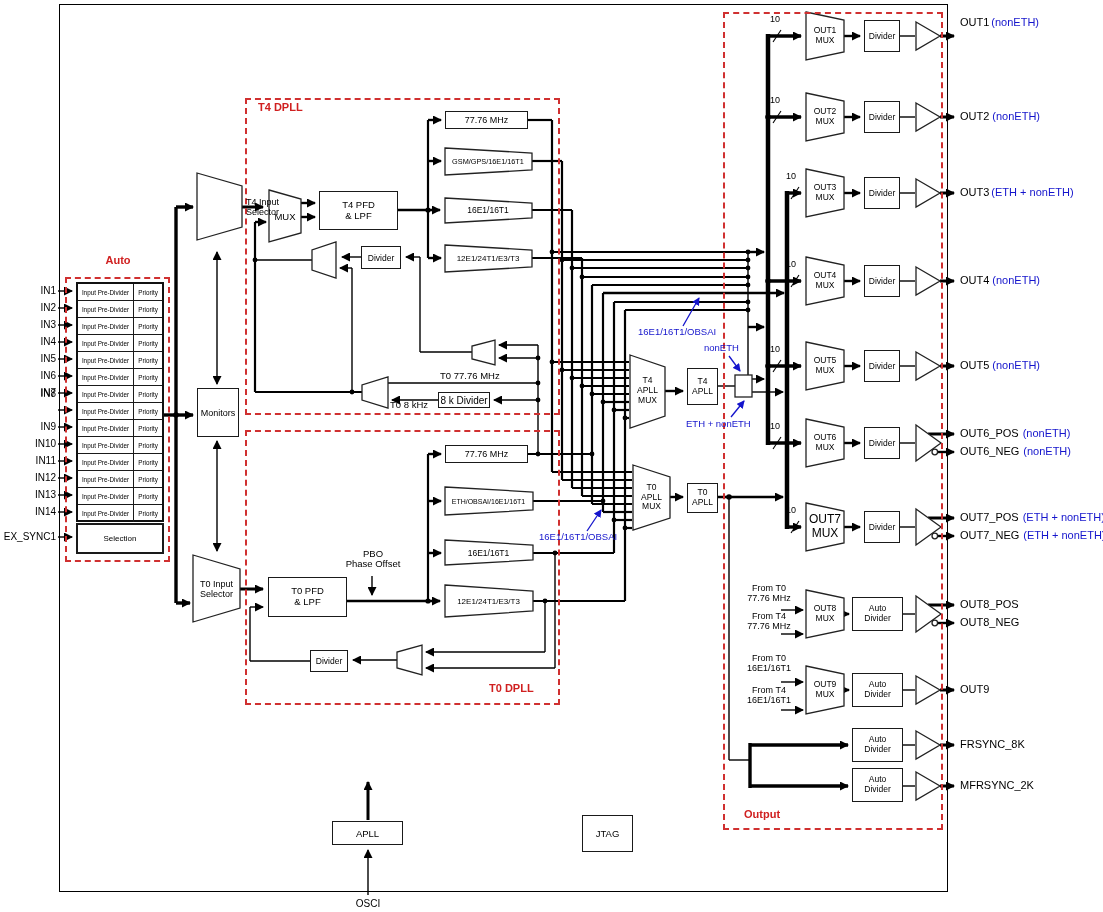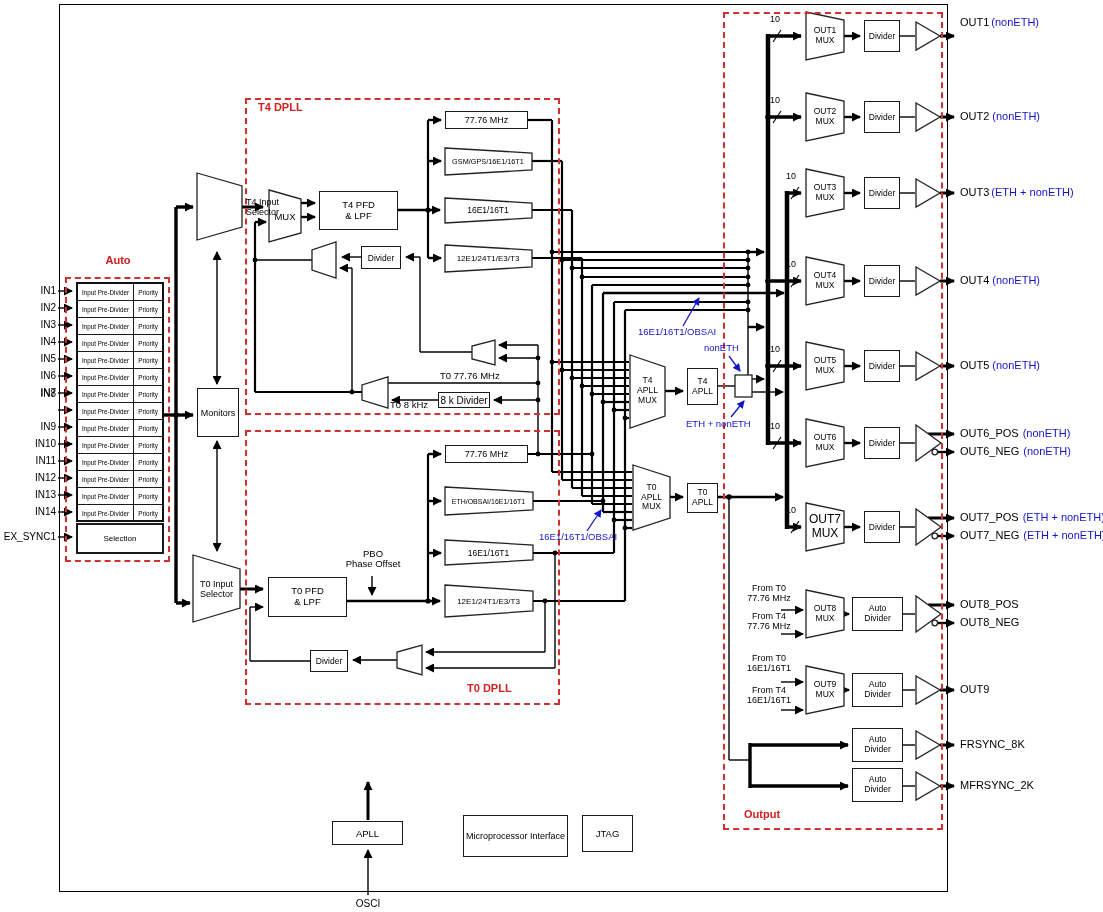--- a/index.html
+++ b/index.html
@@ -340,21 +340,21 @@
     </g>
   </svg>
 
   <div class="rbox" style="left:65px;top:277px;width:105px;height:285px;"></div>
   <div class="rbox" style="left:245px;top:98px;width:315px;height:317px;"></div>
   <div class="rbox" style="left:245px;top:430px;width:315px;height:275px;"></div>
   <div class="rbox" style="left:723px;top:12px;width:220px;height:818px;"></div>
 
   <div class="lbl red c" style="left:88px;top:253px;width:60px;height:14px;">Auto</div>
   <div class="lbl red" style="left:258px;top:101px;">T4 DPLL</div>
-  <div class="lbl red" style="left:467px;top:682px;">T0 DPLL</div>
+  <div class="lbl red" style="left:489px;top:682px;">T0 DPLL</div>
   <div class="lbl red" style="left:744px;top:808px;">Output</div>
 
   <div class="lbl r" style="left:8px;top:285px;width:48px;">IN1</div>
   <div class="lbl r" style="left:8px;top:302px;width:48px;">IN2</div>
   <div class="lbl r" style="left:8px;top:319px;width:48px;">IN3</div>
   <div class="lbl r" style="left:8px;top:336px;width:48px;">IN4</div>
   <div class="lbl r" style="left:8px;top:353px;width:48px;">IN5</div>
   <div class="lbl r" style="left:8px;top:370px;width:48px;">IN6</div>
   <div class="lbl r" style="left:8px;top:387px;width:48px;">IN7</div>
   <div class="lbl r" style="left:8px;top:388px;width:48px;">IN8</div>
@@ -561,21 +561,18 @@
   <div class="outlbl" style="left:960px;top:529px;"><span>OUT7_NEG</span><span class="bl" style="margin-left:4px;">(ETH + nonETH)</span></div>
   <div class="outlbl" style="left:960px;top:598px;"><span>OUT8_POS</span></div>
   <div class="outlbl" style="left:960px;top:616px;"><span>OUT8_NEG</span></div>
   <div class="outlbl" style="left:960px;top:683px;"><span>OUT9</span></div>
   <div class="outlbl" style="left:960px;top:738px;"><span>FRSYNC_8K</span></div>
   <div class="outlbl" style="left:960px;top:779px;"><span>MFRSYNC_2K</span></div>
 
   <div class="box c" style="left:332px;top:821px;width:71px;height:24px;font-size:9.5px;">
       <span>APLL</span>
     </div>
-  <div class="box c" style="left:463px;top:815px;width:105px;height:42px;font-size:9px;">
-      <span>Microprocessor Interface</span>
-    </div>
   <div class="box c" style="left:582px;top:815px;width:51px;height:37px;font-size:9.5px;">
       <span>JTAG</span>
     </div>
   <div class="lbl c" style="left:346px;top:897px;width:44px;height:13px;">OSCI</div>
 
 </div>
 
 </body></html>

